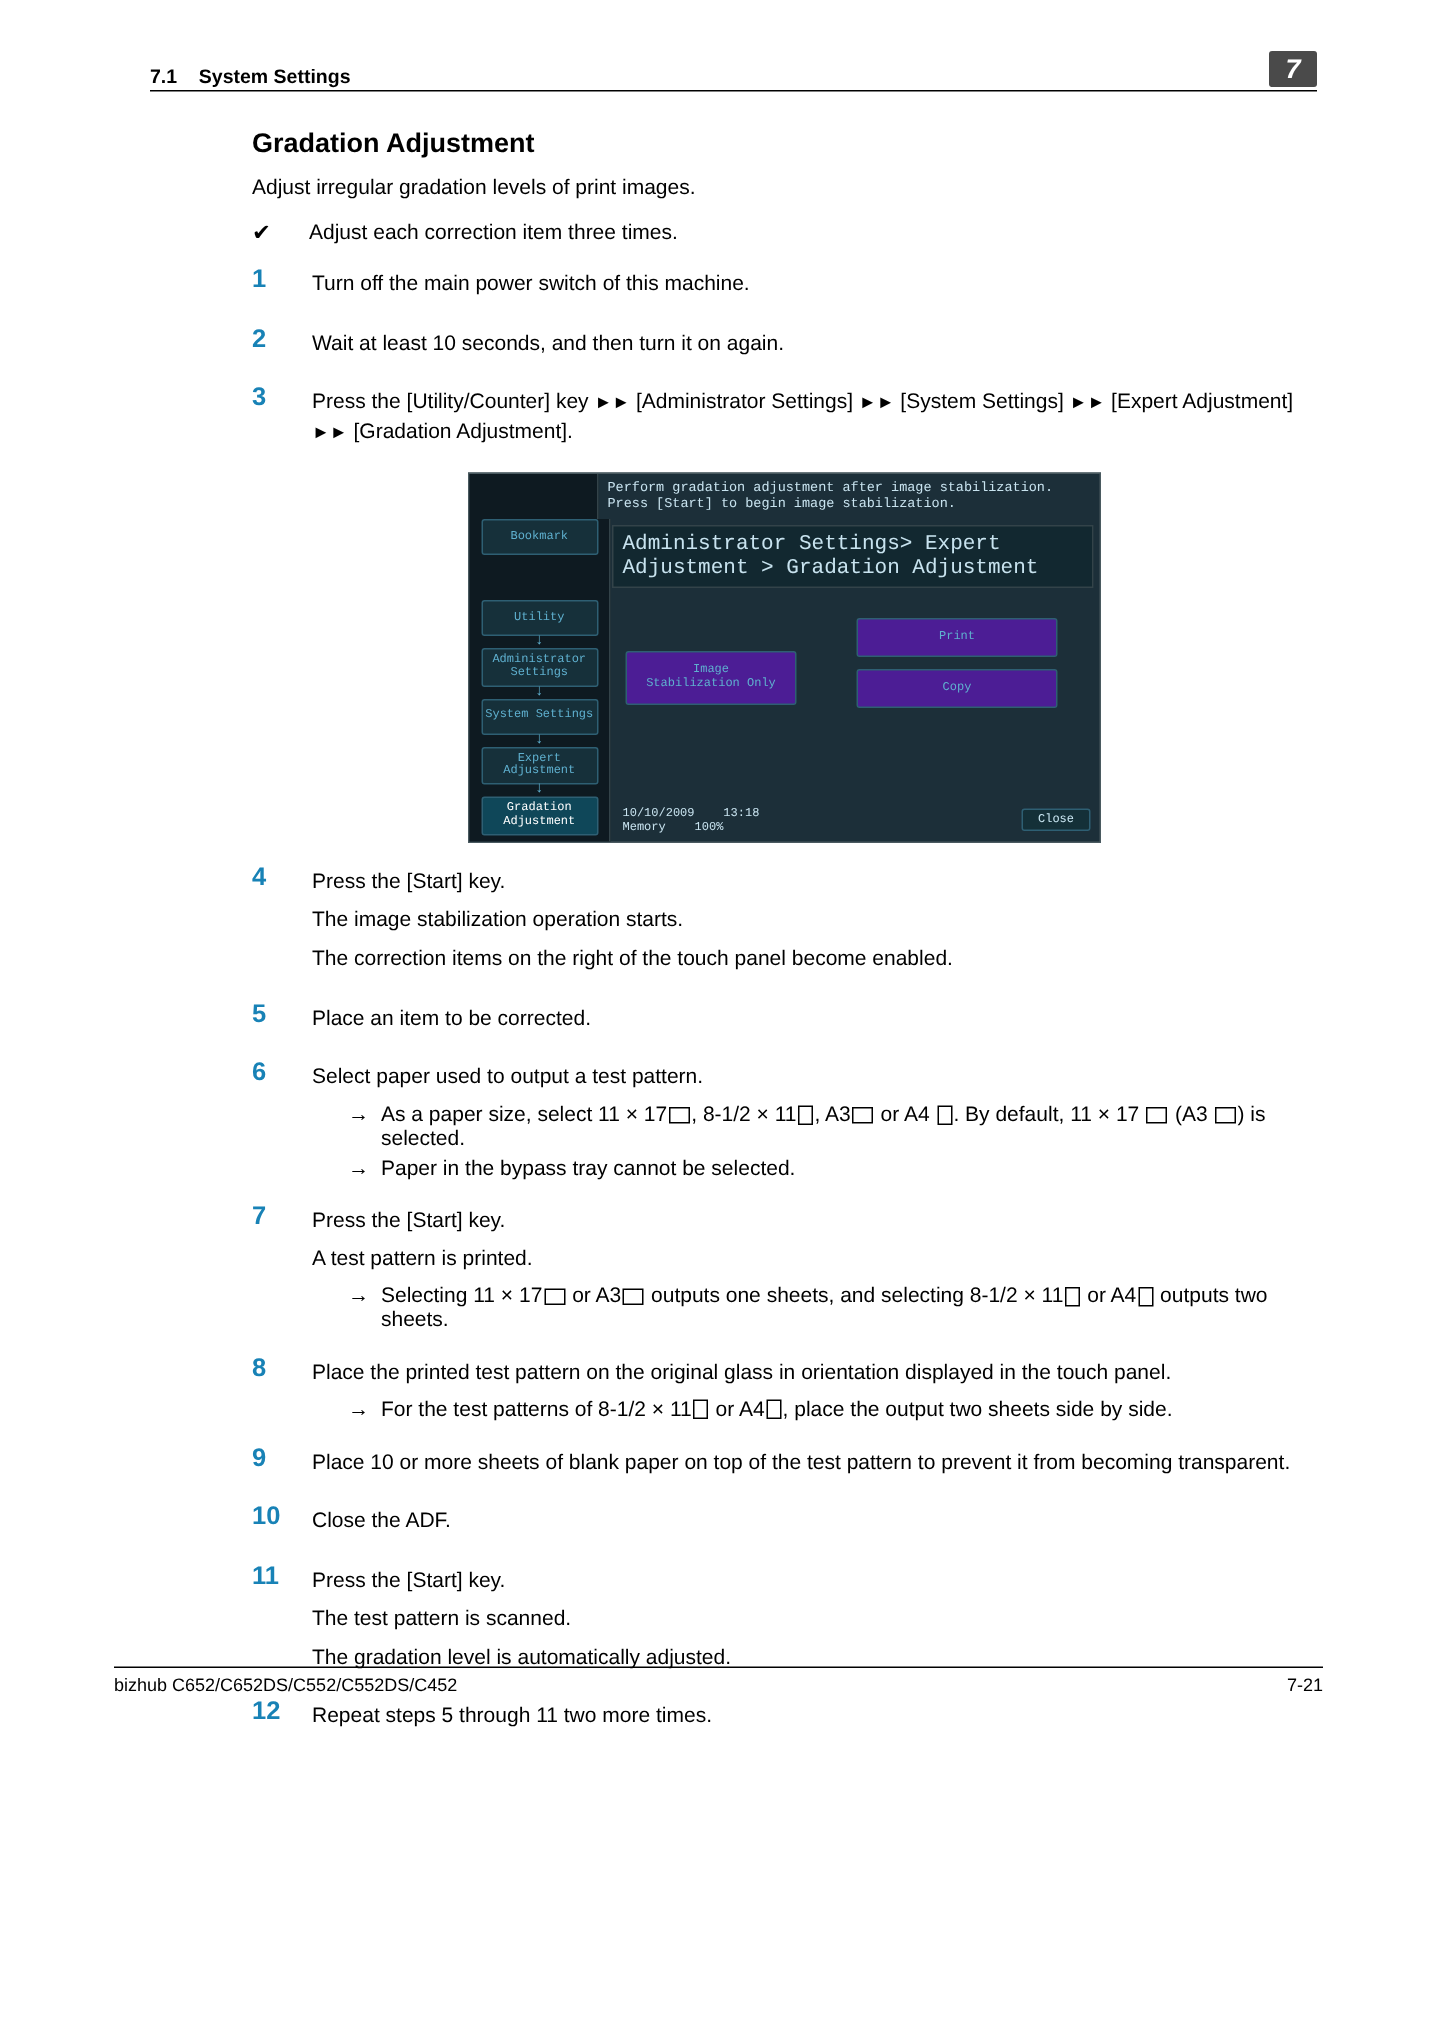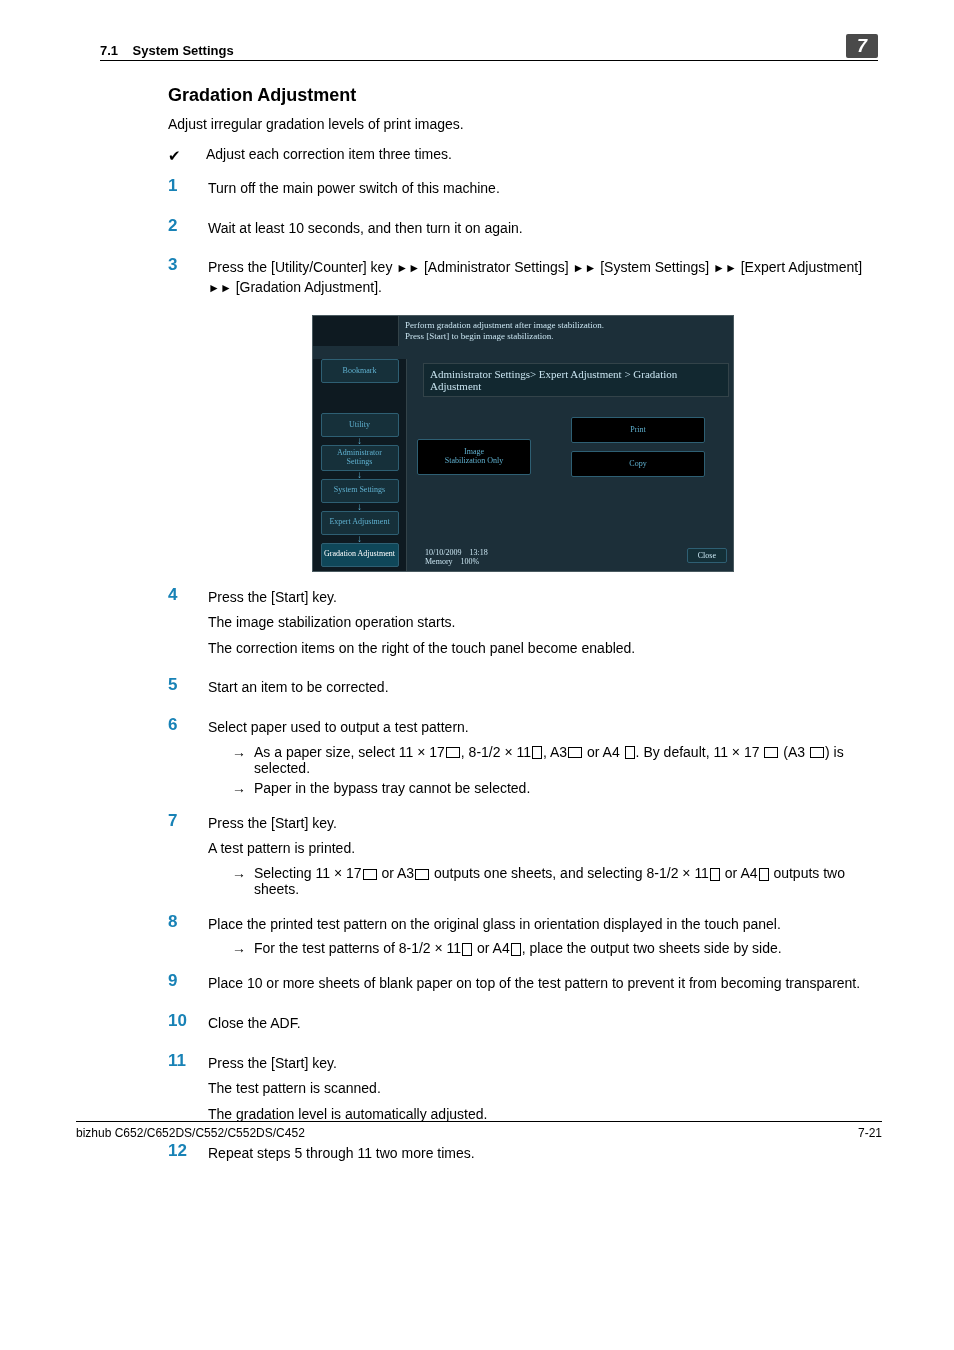--- a/index.html
+++ b/index.html
@@ -116,26 +116,25 @@
   }
   .screenshot-wrap {
     display: flex;
     justify-content: center;
     margin: 6px 0 14px 0;
   }
   .touchpanel {
     width: 420px;
     background: #1c2f39;
     border: 1px solid #4a5a60;
-    font-family: Liberation Serif, serif;
+    font-family: Liberation Mono, monospace;
     font-size: 9px;
     color: #c8e3ef;
     display: flex;
     flex-direction: column;
-    gap: 13px;
   }
   .tp-status {
     display:flex;
   }
   .tp-status-left{
     width:85px;
     background:#0e1a21;
     border-right:1px solid #334349;
   }
   .tp-status-right{
@@ -188,64 +187,64 @@
     color: #fff;
   }
   .tp-main {
     flex: 1;
     display: flex;
     flex-direction: column;
     position:relative;
   }
   .tp-breadcrumb {
     border: 1px solid #334349;
-    margin: 4px 4px 0 16px;
+    margin: 4px 4px 0 1px;
     padding: 4px 6px;
-    font-size: 11px;
+    font-size: 14px;
     background:#122830;
   }
   .tp-operationarea {
     flex:1;
     padding: 20px 10px 10px 10px;
     display:flex;
     gap: 40px;
   }
   .tp-op-col1{
     padding-top:22px;
   }
   .tp-op-col2{
     flex:1;
     display:flex;
     flex-direction:column;
     gap:8px;
   }
   .tp-opbtn {
     border: 1px solid #2e5f73;
-    background: #000000;
+    background: #4c1d95;
     color: #5fb0cf;
     text-align: center;
     padding: 3px 6px;
     border-radius: 2px;
     font-size: 8px;
     line-height:1.1;
     height: 18px;
     display:flex;
     align-items:center;
     justify-content:center;
     width:120px;
   }
   .tp-opbtn.wide{
     width:100px;
     height:28px;
   }
   .tp-footer {
     display:flex;
     justify-content: space-between;
-    align-items:flex-start;
-    padding: 3px 6px 5px 18px;
+    align-items:center;
+    padding: 3px 6px 5px 8px;
     font-size:8px;
     margin-top:12px;
   }
   .tp-footer .close {
     border:1px solid #2e5f73;
     background:#143038;
     padding:2px 10px;
     color:#cbe8f4;
     border-radius:2px;
   }
@@ -382,21 +381,21 @@
       <div class="step-body">
         <p>Press the [Start] key.</p>
         <p>The image stabilization operation starts.</p>
         <p>The correction items on the right of the touch panel become enabled.</p>
       </div>
     </div>
 
     <div class="step">
       <div class="step-num">5</div>
       <div class="step-body">
-          <p>Start an item to be corrected.</p>
+          <p>Place an item to be corrected.</p>
         </div>
     </div>
 
     <div class="step">
       <div class="step-num">6</div>
       <div class="step-body">
         <p>Select paper used to output a test pattern.</p>
         <div class="sub-list">
           <div class="sub-item">
               <span class="sub-arrow">→</span>

